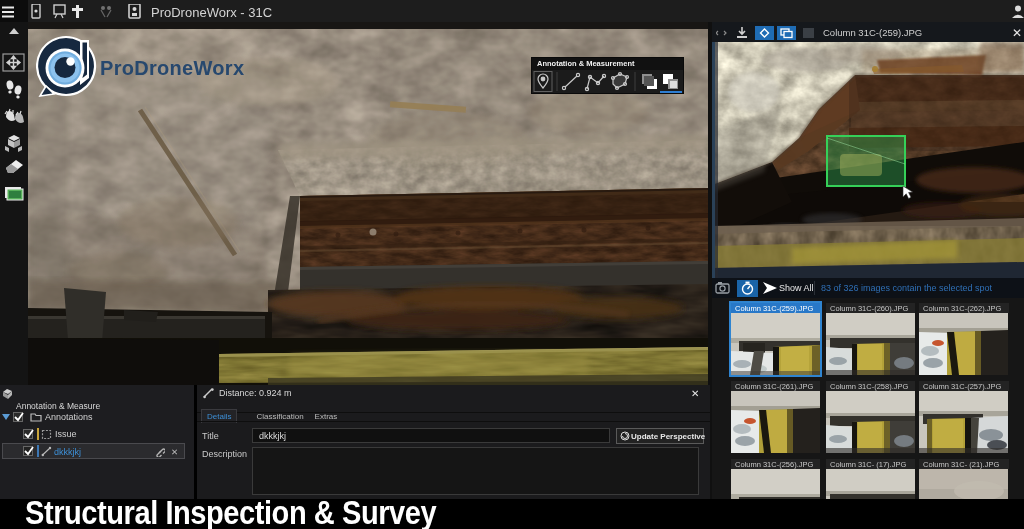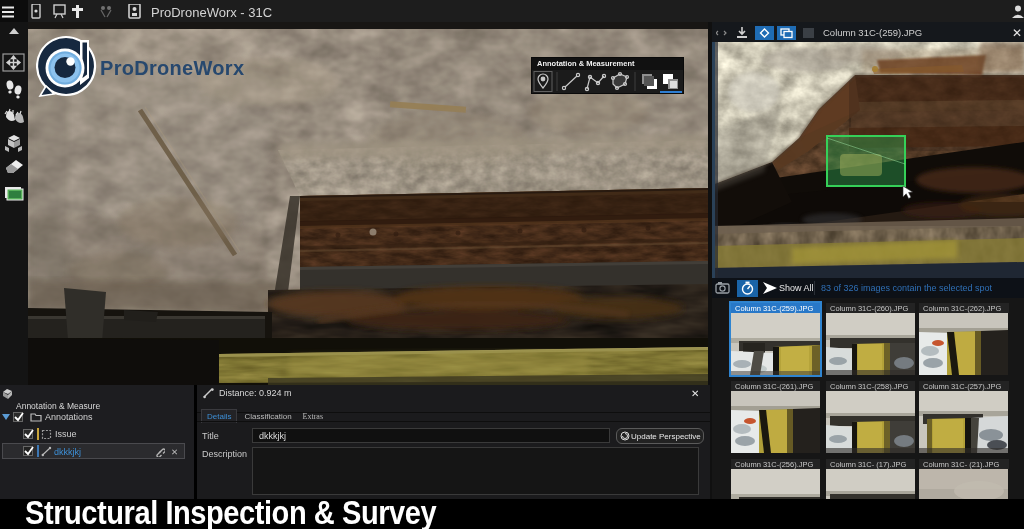--- a/index.html
+++ b/index.html
@@ -562,26 +562,26 @@
       <svg class="abs" style="left:6px;top:3px" width="12" height="11" viewBox="0 0 12 11">
           <line x1="1" y1="9" x2="9" y2="1" stroke="#ccc" stroke-width="1.4"></line>
           <circle cx="1.6" cy="9" r="1.3" fill="#ccc"></circle>
           <circle cx="9.4" cy="1.6" r="1.3" fill="#ccc"></circle>
         </svg>
       <div class="abs" style="left:22px;top:3px;font-size:9px;color:#d8d8d8;">Distance: 0.924 m</div>
       <div class="abs" style="left:494px;top:3px;font-size:10px;color:#e8e8e8;">✕</div>
     </div>
 
     <div class="abs" style="left:4px;top:20px;height:15px;">
-      <span style="display:inline-block;padding:2px 5px;font-size:8px;color:#3d8fd6;background:#232326;border:1px solid #3a3a3e;border-bottom:none;">Details</span><span style="display:inline-block;padding:2px 4px;font-size:8px;color:#bbb;margin-left:3px;">Classification</span><span style="display:inline-block;padding:2px 4px;font-size:8px;color:#bbb;margin-left:3px;font-family:Liberation Serif, serif;">Extras</span>
+      <span style="display:inline-block;padding:2px 5px;font-size:8px;color:#3d8fd6;background:#232326;border:1px solid #3a3a3e;border-bottom:none;">Details</span><span style="display:inline-block;padding:2px 4px;font-size:8px;color:#bbb;margin-left:15px;">Classification</span><span style="display:inline-block;padding:2px 4px;font-size:8px;color:#bbb;margin-left:3px;">Extras</span>
     </div>
     <div class="abs" style="left:0;top:36px;width:513px;height:1px;background:#0e0e0e;"></div>
     <div class="abs" style="left:5px;top:46px;font-size:9px;color:#c9c9c9;">Title</div>
     <div class="abs" style="left:55px;top:43px;width:358px;height:15px;background:#101010;border:1px solid #3a3a3a;color:#ddd;font-size:9px;padding:2px 0 0 6px;">dkkkjkj</div>
-    <div class="abs" style="left:419px;top:43px;width:88px;height:16px;background:#222;border:1px solid #5a5a5a;border-radius:6px;color:#e8e8e8;font-size:8px;padding:2.5px 0 0 14px;white-space:nowrap;">Update Perspective</div>
+    <div class="abs" style="left:419px;top:43px;width:88px;height:16px;background:#222;border:1px solid #5a5a5a;border-radius:0;color:#e8e8e8;font-size:8px;padding:2.5px 0 0 14px;white-space:nowrap;font-weight:bold;">Update Perspective</div>
     <svg class="abs" style="left:423px;top:46px" width="10" height="10" viewBox="0 0 10 10">
         <circle cx="5" cy="5" r="4" fill="none" stroke="#ddd" stroke-width="1"></circle>
         <path d="M5 2.5 a2.5 2.5 0 1 1 -2.5 2.5" fill="none" stroke="#ddd" stroke-width="1"></path>
       </svg>
     <div class="abs" style="left:5px;top:64px;font-size:9px;color:#c9c9c9;">Description</div>
     <div class="abs" style="left:55px;top:62px;width:447px;height:48px;background:#151515;border:1px solid #3a3a3a;"></div>
   </div>
 
   <div class="abs" style="left:0;top:499px;width:1024px;height:30px;background:#000;"></div>
   <div class="abs" style="left:25px;top:494px;font-size:33px;font-weight:bold;color:#fff;letter-spacing:-0.5px;transform:scaleX(0.88);transform-origin:0 0;white-space:nowrap;">Structural Inspection &amp; Survey</div>

